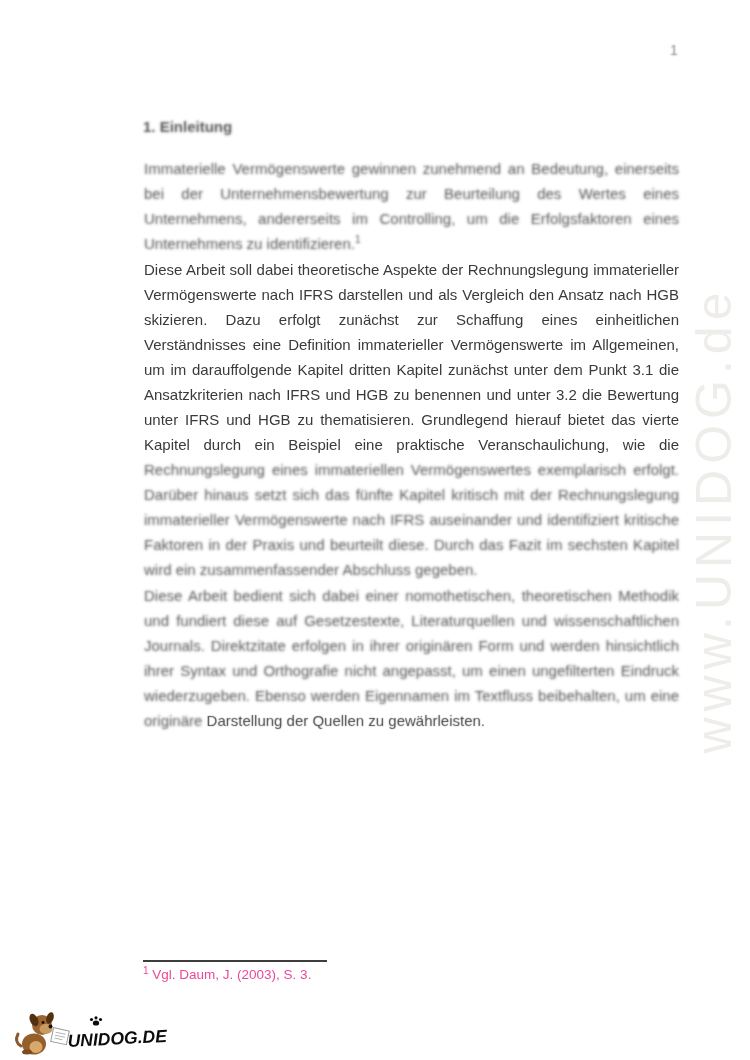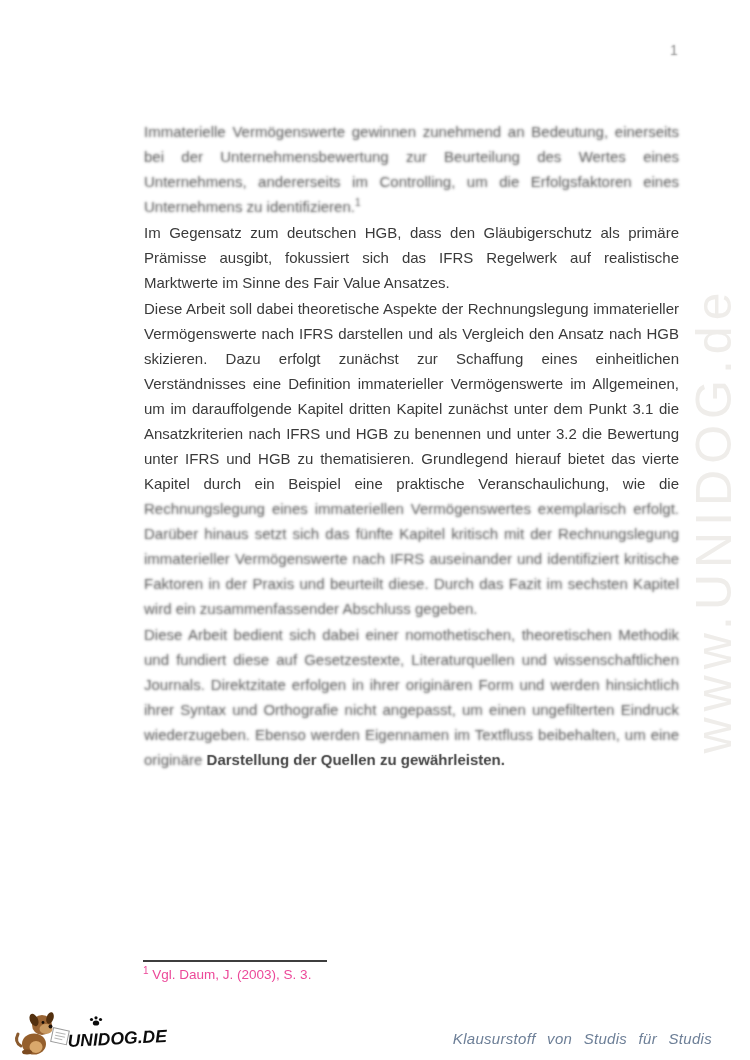--- a/index.html
+++ b/index.html
@@ -16,21 +16,21 @@
   }
   .pageno{
     position:absolute;top:42px;left:670px;font-size:14px;
     color:transparent;text-shadow:0 0 2px rgba(125,125,125,.95);
   }
   .content{position:absolute;left:143px;top:118px;width:537px;}
   .heading{font-size:15px;font-weight:bold;margin:0 0 21px 0;}
   .para{margin:1px;font-size:15px;line-height:25px;text-align:justify;color:#3a3a3a;}
   .sharp{color:#3a3a3a;}
   .blur{color:transparent;text-shadow:0 0 2.6px rgba(72,72,72,.95);}
-  .semi{color:transparent;text-shadow:0 0 1.1px rgba(66,66,66,1);font-weight:bold;}
+  .semi{color:transparent;text-shadow:0 0 1.1px rgba(66,66,66,1);}
   sup{font-size:10px;line-height:0;}
   
   .footnote{position:absolute;left:143px;top:960px;width:420px;}
   .fn-rule{width:184px;border-top:2px solid #3d3d3d;margin:0 0 5px 0;}
   .fn-text{font-size:13.5px;color:#ec4899;}
   
   .logo{position:absolute;left:12px;top:1010px;width:170px;height:48px;}
   .tagline{
     position:absolute;top:1030px;right:38px;font-style:italic;
     font-size:15px;color:#6d7f97;word-spacing:7px;letter-spacing:.3px;
@@ -39,23 +39,23 @@
 </head>
 <body>
 
 <div class="page">
 
   <div class="watermark">www.UNIDOG.de</div>
 
   <div class="pageno">1</div>
 
   <div class="content">
+    <p class="heading blur">1. Einleitung</p>
     <div>
         <p class="para"><span class="blur">Immaterielle Vermögenswerte gewinnen zunehmend an Bedeutung, einerseits bei der Unternehmensbewertung zur Beurteilung des Wertes eines Unternehmens, andererseits im Controlling, um die Erfolgsfaktoren eines Unternehmens zu identifizieren.</span><sup class="blur">1</sup></p>
-        <p class="para"><span class="sharp">Im Gegensatz zum deutschen HGB, dass den Gläubigerschutz als primäre Prämisse ausgibt, fokussiert sich das IFRS Regelwerk auf realistische Marktwerte im Sinne des Fair Value Ansatzes.</span></p>
         <p class="para"><span class="sharp">Diese Arbeit soll dabei theoretische Aspekte der Rechnungslegung immaterieller Vermögenswerte nach IFRS darstellen und als Vergleich den Ansatz nach HGB skizieren. Dazu erfolgt zunächst zur Schaffung eines einheitlichen Verständnisses eine Definition immaterieller Vermögenswerte im Allgemeinen, um im darauffolgende Kapitel dritten Kapitel zunächst unter dem Punkt 3.1 die Ansatzkriterien nach IFRS und HGB zu benennen und unter 3.2 die Bewertung unter IFRS und HGB zu thematisieren. Grundlegend hierauf bietet das vierte Kapitel durch ein Beispiel eine praktische Veranschaulichung, wie die </span><span class="blur">Rechnungslegung eines immateriellen Vermögenswertes exemplarisch erfolgt. Darüber hinaus setzt sich das fünfte Kapitel kritisch mit der Rechnungslegung immaterieller Vermögenswerte nach IFRS auseinander und identifiziert kritische Faktoren in der Praxis und beurteilt diese. Durch das Fazit im sechsten Kapitel wird ein zusammenfassender Abschluss gegeben.</span></p>
         <p class="para"><span class="blur">Diese Arbeit bedient sich dabei einer nomothetischen, theoretischen Methodik und fundiert diese auf Gesetzestexte, Literaturquellen und wissenschaftlichen Journals. Direktzitate erfolgen in ihrer originären Form und werden hinsichtlich ihrer Syntax und Orthografie nicht angepasst, um einen ungefilterten Eindruck wiederzugeben. Ebenso werden Eigennamen im Textfluss beibehalten, um eine originäre </span><span class="semi">Darstellung der Quellen zu gewährleisten.</span></p>
       </div>
   </div>
 
   <div class="footnote">
     <div class="fn-rule"></div>
     <div class="fn-text"><sup>1</sup><span> Vgl. Daum, J. (2003), S. 3.</span></div>
   </div>
 
@@ -80,15 +80,14 @@
     </g>
     <g fill="#0c0c0c">
       <ellipse cx="84" cy="13" rx="3.2" ry="2.6"></ellipse>
       <circle cx="79.5" cy="9.5" r="1.6"></circle>
       <circle cx="84" cy="7.8" r="1.6"></circle>
       <circle cx="88.5" cy="9.5" r="1.6"></circle>
     </g>
     <text x="56" y="37" font-size="17.5" font-weight="bold" font-style="italic" fill="#0c0c0c" transform="rotate(-3 56 37)" font-family="Liberation Sans, sans-serif">UNIDOG.DE</text>
   </svg>
 
-  <div class="tagline">Klausurstoff von Studis für Studis</div>
 
 </div>
 
 </body></html>

